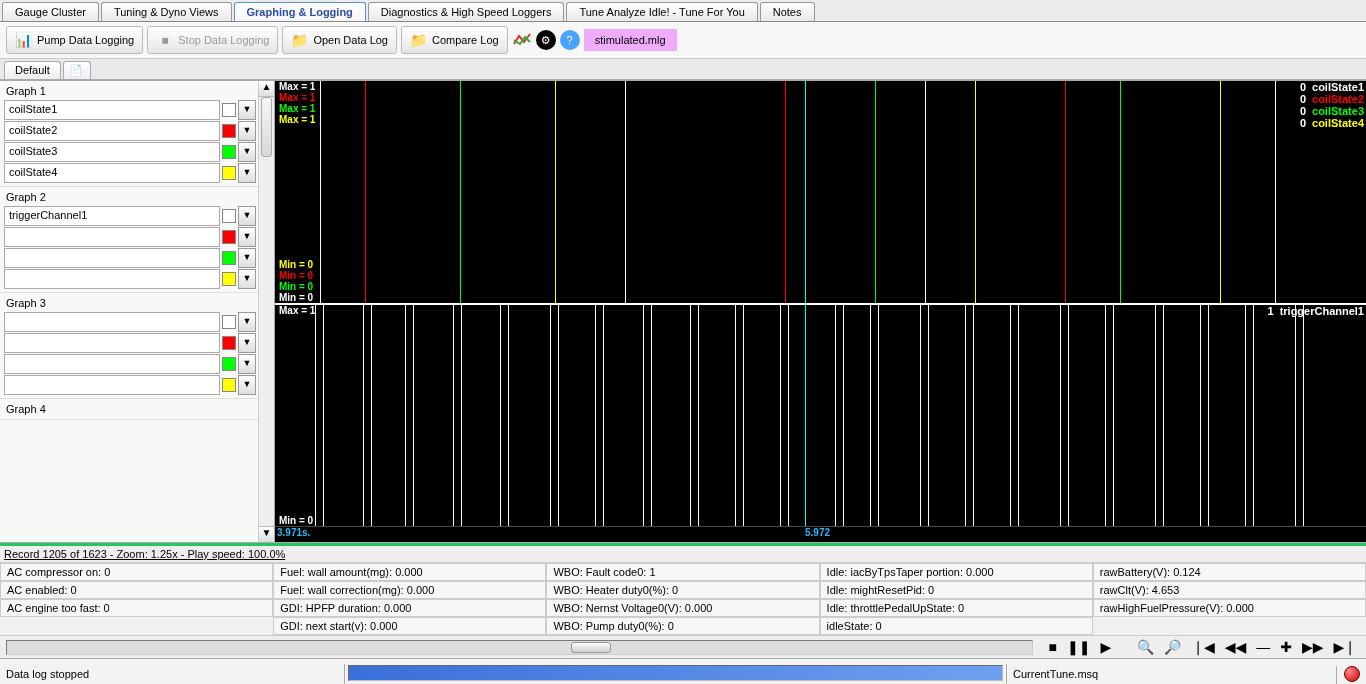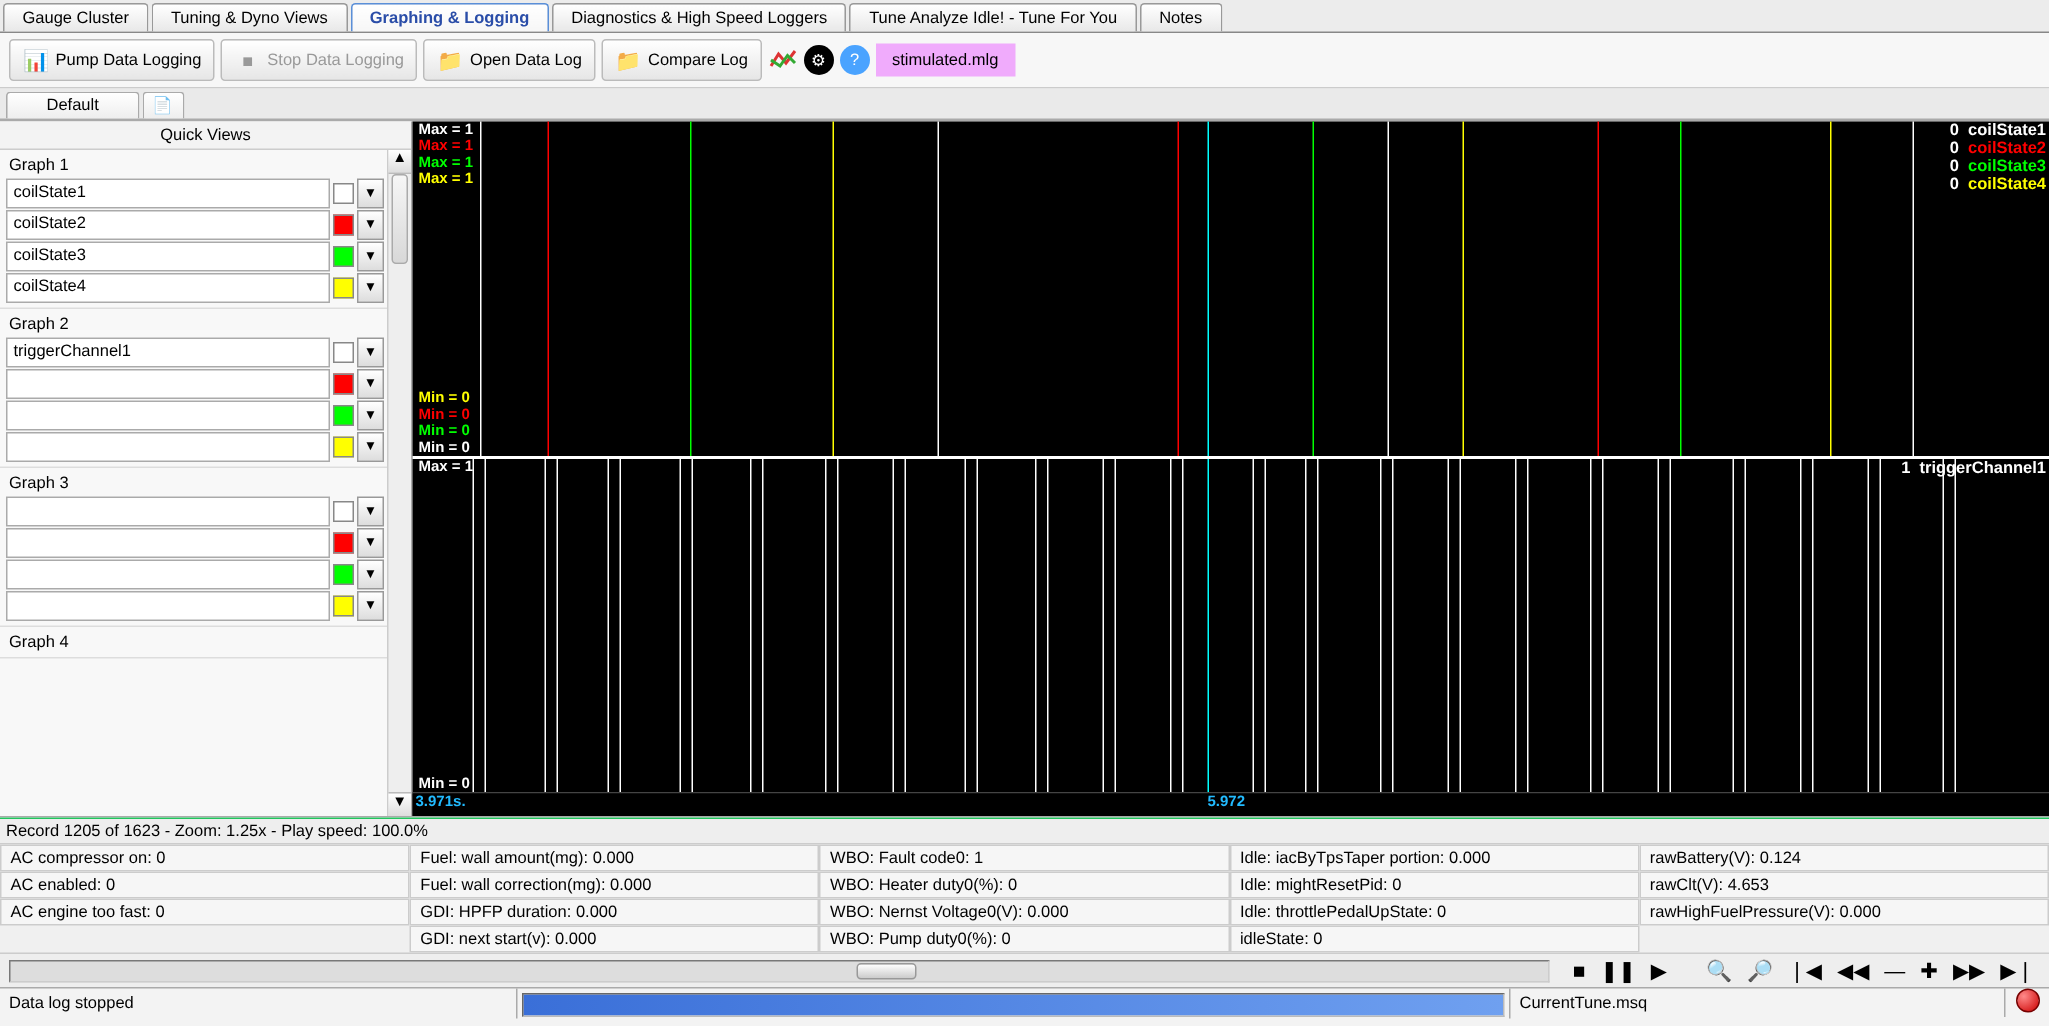--- a/index.html
+++ b/index.html
@@ -14,21 +14,21 @@
 .toolbar { display: flex; align-items: center; gap: 4px; padding: 4px 6px; background: #f7f7f7; border-bottom: 1px solid #ccc; }
 .tool-btn { display: flex; align-items: center; gap: 4px; border: 1px solid #bbb; background: linear-gradient(#fff,#e6e6e6); padding: 4px 8px; border-radius: 3px; cursor: pointer; }
 .tool-btn.disabled { color: #999; }
 .icon { display:inline-block; width: 18px; height: 18px; text-align:center; font-size: 14px; line-height:18px; }
 .icon-box { width:20px; height:20px; border-radius:50%; display:flex; align-items:center; justify-content:center; }
 
 .filename-box { background:#f0abfc; padding:4px 10px; border:1px solid transparent; }
 
 
 .sub-tabs { background:#eaeaea; border-bottom:1px solid #aaa; display:flex; padding:2px 0 0 4px; gap:2px; }
-.sub-tab { border:1px solid #aaa; border-bottom:none; background:linear-gradient(#fff,#eee); padding:2px 26px; border-radius:3px 3px 0 0; }
+.sub-tab { border:1px solid #aaa; border-bottom:none; background:linear-gradient(#fff,#eee); padding:2px 10px; border-radius:3px 3px 0 0; }
 .sub-tab.mini { padding:2px 6px; }
 
 
 .main { flex:1; display:flex; border-top:1px solid #aaa; border-bottom:1px solid #aaa; min-height:0; }
 
 
 .sidebar { width:275px; border-right:1px solid #aaa; background:#f8f8f8; overflow:hidden; display:flex; flex-direction:column; }
 .qv-title { text-align:center; font-weight:normal; padding:3px; border-bottom:1px solid #ccc; background:#f3f3f3; }
 .sidebar-scroll { flex:1; overflow:hidden; position:relative; }
 .v-scroll { position:absolute; right:0; top:0; bottom:0; width:16px; background:#eee; border-left:1px solid #ccc; }
@@ -49,33 +49,33 @@
 .chart2 { flex:1; position:relative; border-bottom:1px solid #444; }
 .timeline { height:15px; background:#000; position:relative; color:#0ff; font-size:10px; }
 
 .chart-label { position:absolute; font-family:Arial; font-size:10px; font-weight:bold; }
 .vline { position:absolute; top:0; bottom:0; width:1px; }
 
 .legend { position:absolute; right:0; top:0; text-align:right; font-size:11px; font-weight:bold; }
 .legend div { display:flex; align-items:center; justify-content:flex-end; gap:6px; padding:0 2px; }
 
 
-.rec-info { background:#eee; border-top:1px solid #22c55e; border-bottom:1px solid #ccc; padding:2px 4px; font-size:11px; }
+.rec-info { background:#eee; border-top:3px solid #22c55e; border-bottom:1px solid #ccc; padding:2px 4px; font-size:11px;text-decoration:underline; }
 .data-table { display:flex; }
 .data-col { flex:1; }
 .data-cell { border:1px solid #ccc; padding:2px 6px; text-align:left; background:#f6f6f6; }
 
 
 .play-bar { display:flex; align-items:center; gap:2px; padding:2px 6px; background:#eee; border-top:1px solid #ccc; }
 .play-scroll { flex:1; height:15px; background:#ddd; border:1px inset #ccc; position:relative; margin-right:10px; }
 .play-scroll .pthumb { position:absolute; left:55%; top:1px; bottom:1px; width:40px; background:linear-gradient(#fff,#ccc); border:1px solid #999; border-radius:3px; }
 .ctrl-btn { padding:1px 4px; font-size:14px; cursor:pointer; }
 
 
-.status { display:flex; align-items:flex-start; border-top:1px solid #aaa; background:#f3f3f3; height:26px; }
+.status { display:flex; align-items:flex-end; border-top:1px solid #aaa; background:#f3f3f3; height:26px; }
 .status-left { width:345px; padding:4px 6px; border-right:1px solid #aaa; }
 .status-prog { flex:1; padding:3px; }
 .prog { height:16px; border:1px inset #bbb; background:linear-gradient(90deg,#3a6fd8,#6fa0f0); }
 .status-file { width:330px; padding:4px 6px; border-left:1px solid #aaa; }
 .status-icon { width:30px; border-left:1px solid #aaa; text-align:center; }
 .circle-red { display:inline-block; width:16px; height:16px; border-radius:50%; background:radial-gradient(circle at 30% 30%,#ff8a8a,#c00); border:1px solid #700; }
 </style>
 </head>
 <body>
 
@@ -118,21 +118,20 @@
 </div>
 
 <div class="sub-tabs">
   <div class="sub-tab">Default</div>
   <div class="sub-tab mini">📄</div>
 </div>
 
 <div class="main">
 
   <div class="sidebar">
-    <div class="qv-title">Quick Views</div>
     <div class="sidebar-scroll" id="sidebar-scroll">
 
       <div class="graph-section">
           <div class="graph-title">Graph 1</div>
           <div class="row">
             <div class="field">coilState1</div>
             <div class="swatch" style="background: rgb(255, 255, 255);"></div>
             <div class="dd">▼</div>
           </div>
           <div class="row">

